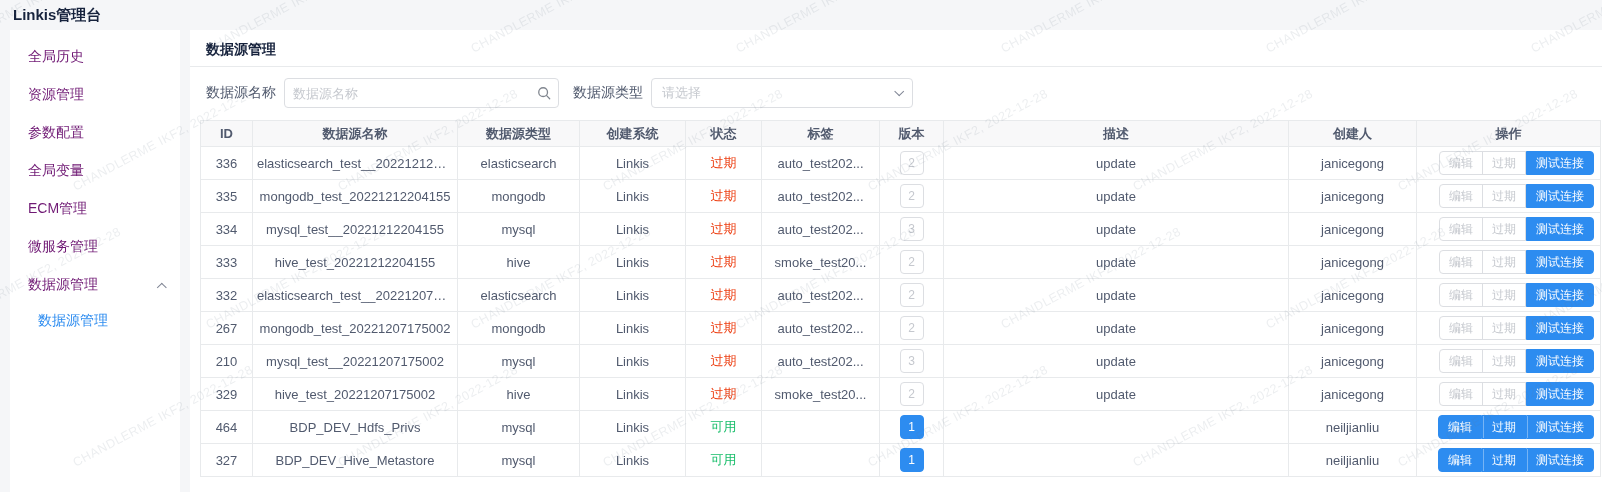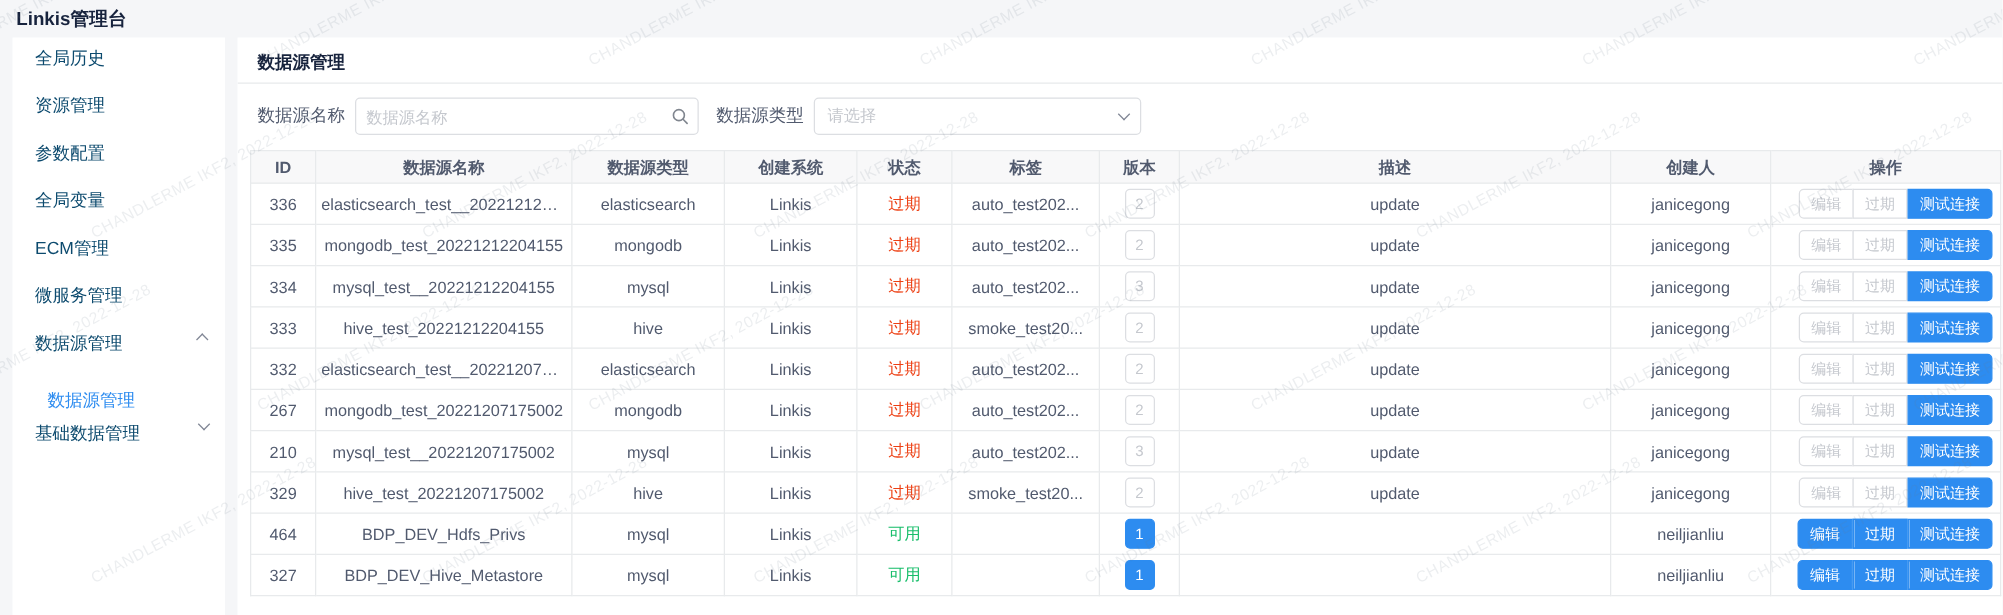--- a/index.html
+++ b/index.html
@@ -5,22 +5,22 @@
   * { margin:0; padding:0; box-sizing:border-box; }
   html,body { width:1602px; height:492px; overflow:hidden; }
   body {
     font-family:"Liberation Sans","DejaVu Sans",sans-serif;
     background:#f5f6f8; color:#515a6e; position:relative;
   }
   .logo { position:absolute; left:13px; top:6px; font-size:15px; font-weight:700; color:#17233d; z-index:2; }
 
   
   .sidebar { position:absolute; left:10px; top:30px; width:170px; height:462px; background:#fff; padding-top:8px; z-index:1; }
-  .side-item { height:38px; display:flex; align-items:flex-start; justify-content:space-between;
-               padding:0 14px 0 18px; font-size:14px; color:#0c4a6e; cursor:pointer; }
+  .side-item { height:38px; display:flex; align-items:center; justify-content:space-between;
+               padding:0 14px 0 18px; font-size:14px; color:#701a75; cursor:pointer; }
   .side-sub  { height:34px; display:flex; align-items:center; padding-left:28px; font-size:14px; color:#2d8cf0; cursor:pointer; }
   .chev { display:inline-block; width:7px; height:7px; border-right:1.5px solid #808695; border-bottom:1.5px solid #808695; }
   .chev.down { transform:rotate(45deg) translate(-1px,-2px); }
   .chev.up   { transform:rotate(-135deg) translate(-1px,-2px); }
 
   
   .content { position:absolute; left:190px; top:30px; width:1412px; height:462px; background:#fff; z-index:1; overflow:hidden; }
   .page-title { margin:9px 16px 0; font-size:14px; font-weight:700; color:#17233d; line-height:20px; }
   .divider { height:1px; background:#e8eaec; margin-top:7px; }
 
@@ -87,24 +87,20 @@
       <span class="side-item-label">ECM管理</span>
     </div>
     <div class="side-item">
       <span class="side-item-label">微服务管理</span>
     </div>
     <div class="side-item">
       <span class="side-item-label">数据源管理</span>
       <i class="chev up"></i>
     </div>
     <div class="side-sub">数据源管理</div>
-    <div class="side-item">
-      <span class="side-item-label">基础数据管理</span>
-      <i class="chev down"></i>
-    </div>
   </aside>
 
 <main class="content">
   <div class="page-title">数据源管理</div>
   <div class="divider"></div>
 
   <div class="filter-bar">
     <span class="flabel">数据源名称</span>
     <div class="input-wrap">
       <input class="text-input" placeholder="数据源名称" style="">

